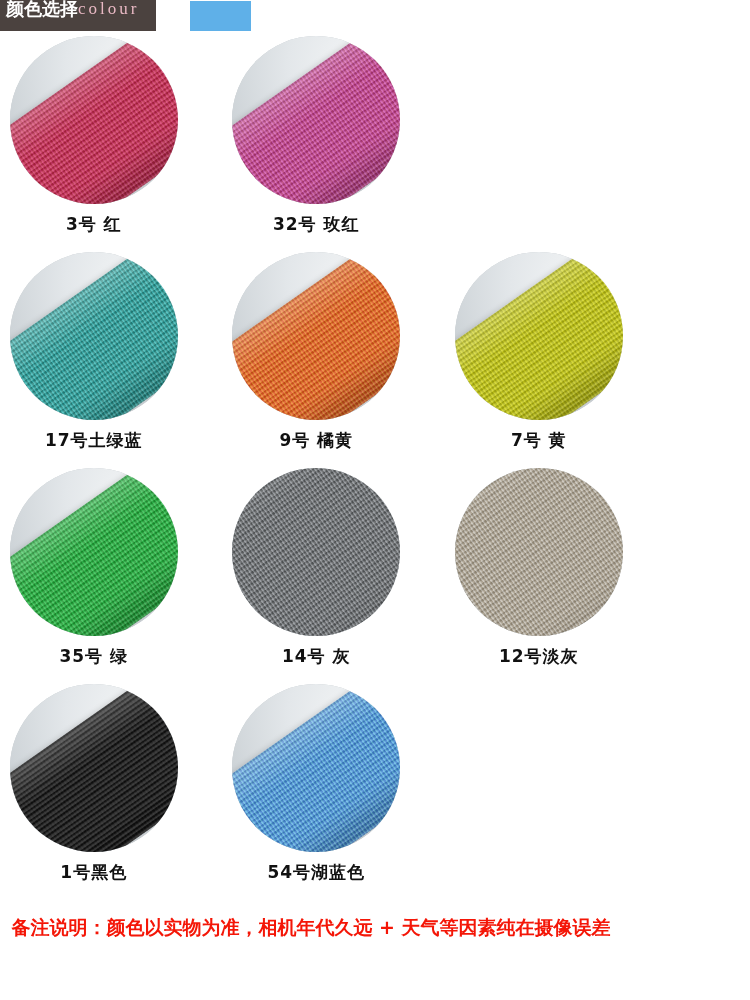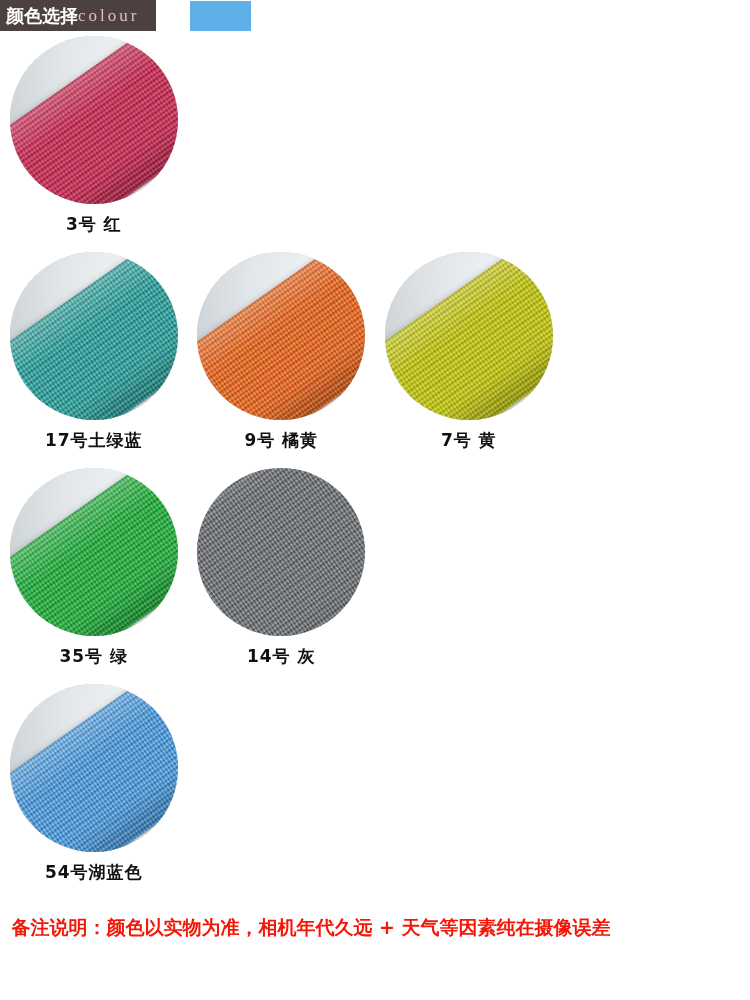--- a/index.html
+++ b/index.html
@@ -11,21 +11,21 @@
     position:relative;
   }
 
   
   .header{
     position:absolute;left:0;top:0;width:750px;height:31px;
   }
   .header-bar{
     position:absolute;left:0;top:0;width:156px;height:31px;
     background:#4b423f;
-    display:flex;align-items:center;
+    display:flex;
     padding-left:6px;box-sizing:border-box;
   }
   .header-cn{
     color:#ffffff;font-size:18px;font-weight:700;
     letter-spacing:0px;line-height:1;
     font-family:"DejaVu Sans","Liberation Sans",sans-serif;
   }
   .header-en{
     color:#e9b9c4;font-size:17px;font-weight:400;
     letter-spacing:3px;margin-left:0;line-height:1;
@@ -37,20 +37,21 @@
   }
 
   
   .grid{
     position:absolute;left:0;top:36px;width:750px;
   }
   .row{
     display:flex;
     width:750px;
     height:216px;
+    gap:35px;
   }
   .cell{
     width:187.5px;
     display:flex;flex-direction:column;align-items:center;
     position:relative;
   }
 
   
   .swatch{
     width:168px;height:168px;border-radius:50%;
@@ -144,20 +145,29 @@
     <div class="row">
       <div class="cell">
         <div class="swatch">
           <div class="bg"></div>
           <div class="band">
             <div class="face" style="--c: #c32a50;"></div>
           </div>
         </div>
         <div class="label">3号 红</div>
       </div>
+      <div class="cell">
+        <div class="swatch">
+          <div class="bg"></div>
+          <div class="band">
+            <div class="face" style="--c: #c0418a;"></div>
+          </div>
+        </div>
+        <div class="label">32号 玫红</div>
+      </div>
     </div>
     <div class="row">
       <div class="cell">
         <div class="swatch">
           <div class="bg"></div>
           <div class="band">
             <div class="face" style="--c: #2d9a95;"></div>
           </div>
         </div>
         <div class="label">17号土绿蓝</div>
@@ -193,22 +203,40 @@
       </div>
       <div class="cell">
         <div class="swatch full">
           <div class="bg"></div>
           <div class="band">
             <div class="face" style="--c: #6a6d70;"></div>
           </div>
         </div>
         <div class="label">14号 灰</div>
       </div>
-    </div>
-    <div class="row">
+      <div class="cell">
+        <div class="swatch full">
+          <div class="bg"></div>
+          <div class="band">
+            <div class="face" style="--c: #ada493;"></div>
+          </div>
+        </div>
+        <div class="label">12号淡灰</div>
+      </div>
+    </div>
+    <div class="row">
+      <div class="cell">
+        <div class="swatch">
+          <div class="bg"></div>
+          <div class="band">
+            <div class="face" style="--c: #131313;"></div>
+          </div>
+        </div>
+        <div class="label">1号黑色</div>
+      </div>
       <div class="cell">
         <div class="swatch">
           <div class="bg"></div>
           <div class="band">
             <div class="face" style="--c: #4b95d8;"></div>
           </div>
         </div>
         <div class="label">54号湖蓝色</div>
       </div>
     </div>

